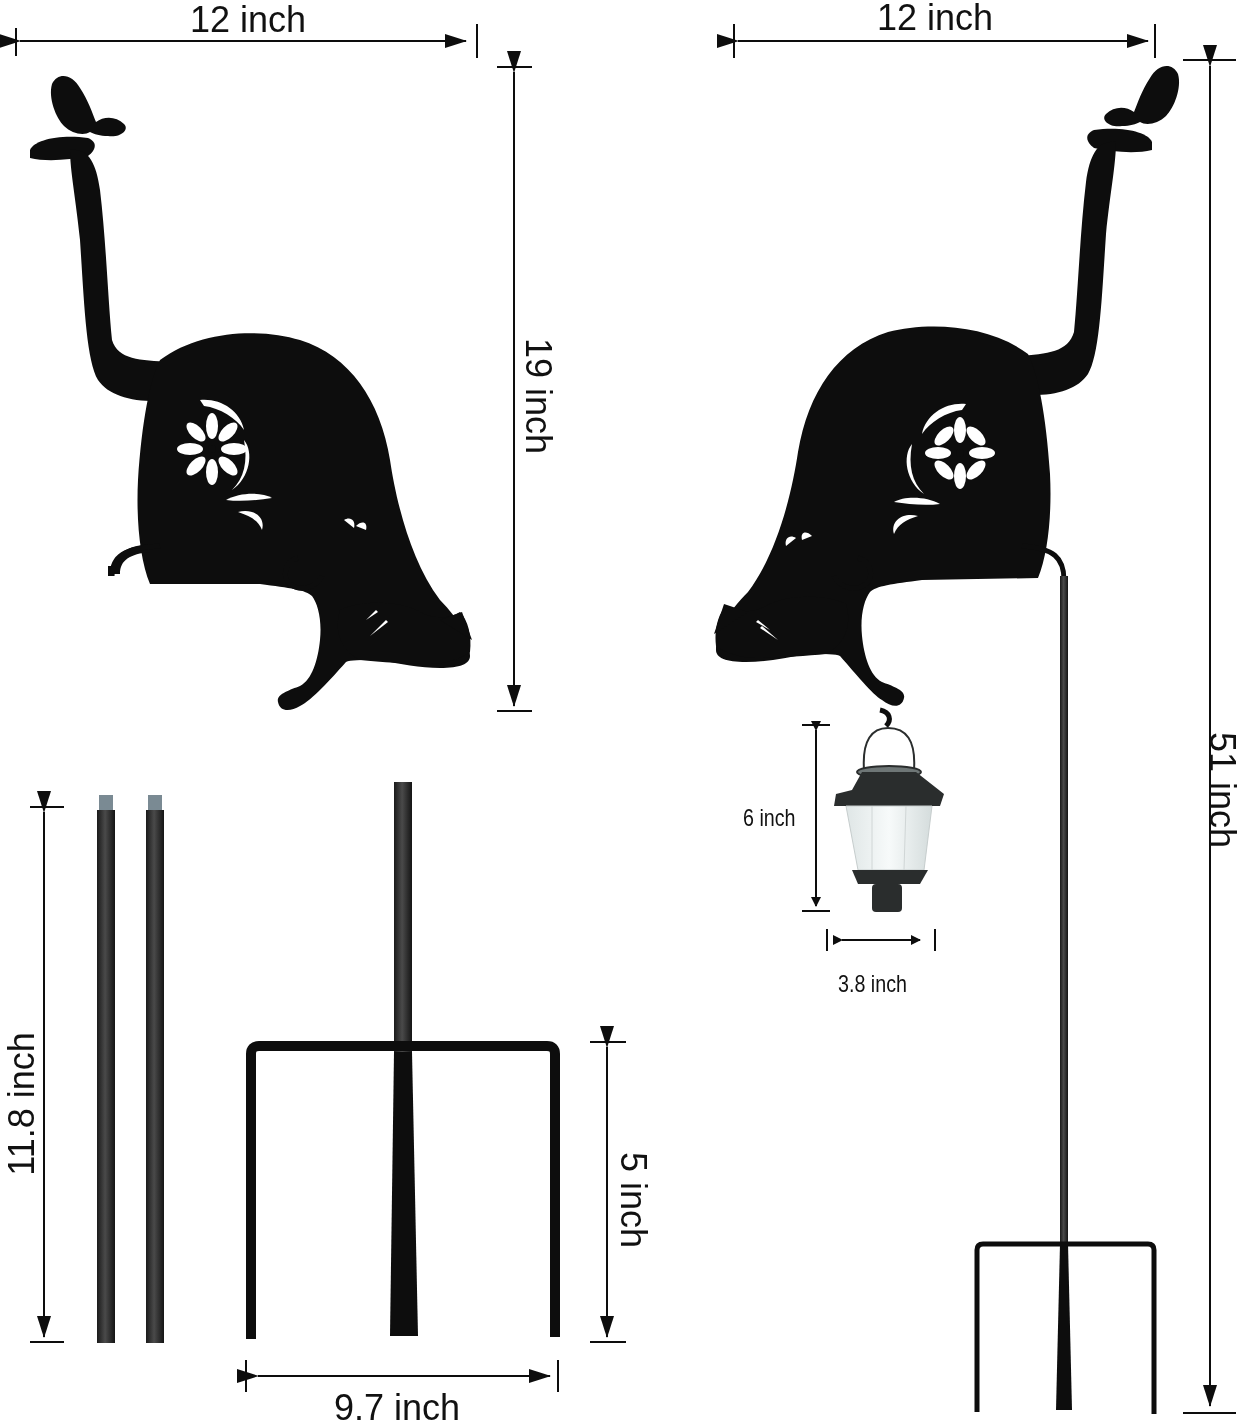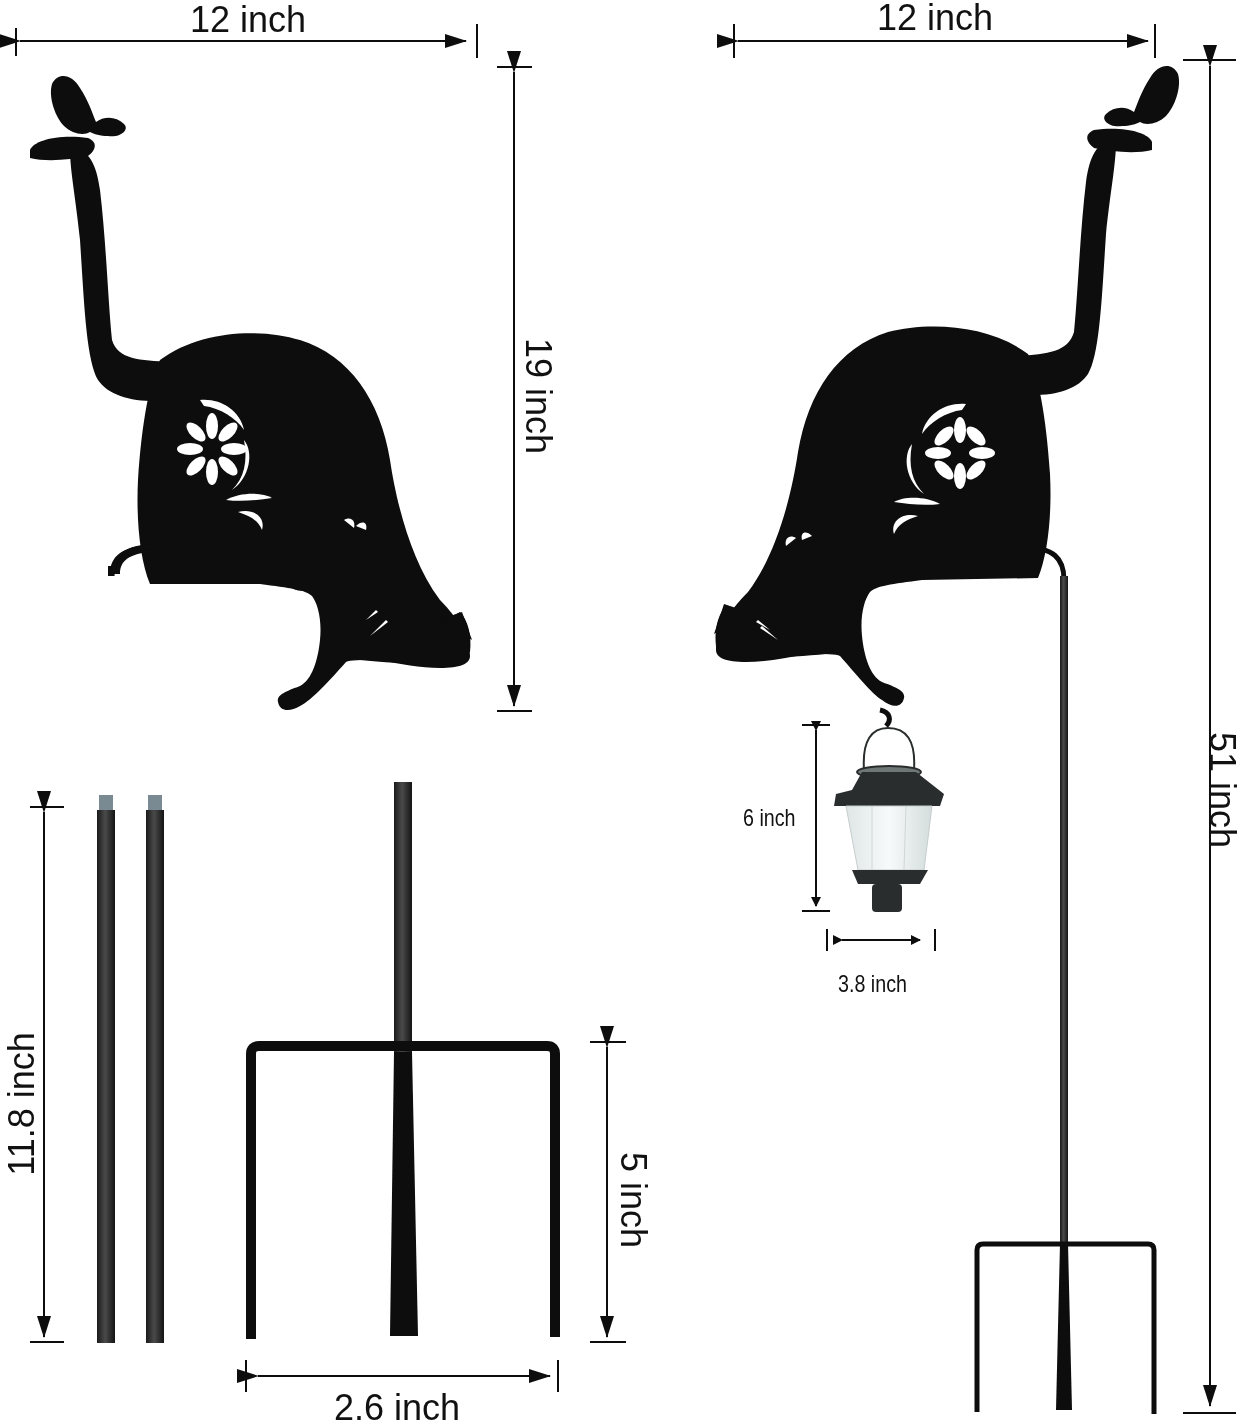--- a/index.html
+++ b/index.html
@@ -206,14 +206,14 @@
   <div class="label lbl-big rot" style="left:1162px; top:772px; width:120px; text-align:center; transform:rotate(90deg);">51 inch</div>
 
   <div class="label lbl-small" style="left:743px; top:806px;">6 inch</div>
 
   <div class="label lbl-small" style="left:838px; top:972px;">3.8 inch</div>
 
   <div class="label lbl-big rot" style="left:-53px; top:1086px; width:150px; text-align:center; transform:rotate(-90deg);">11.8 inch</div>
 
   <div class="label lbl-big rot" style="left:583px; top:1182px; width:100px; text-align:center; transform:rotate(90deg);">5 inch</div>
 
-  <div class="label lbl-big" style="left:334px; top:1390px;">2.6 inch</div>
+  <div class="label lbl-big" style="left:334px; top:1390px;">9.7 inch</div>
 </div>
 
 </body></html>

